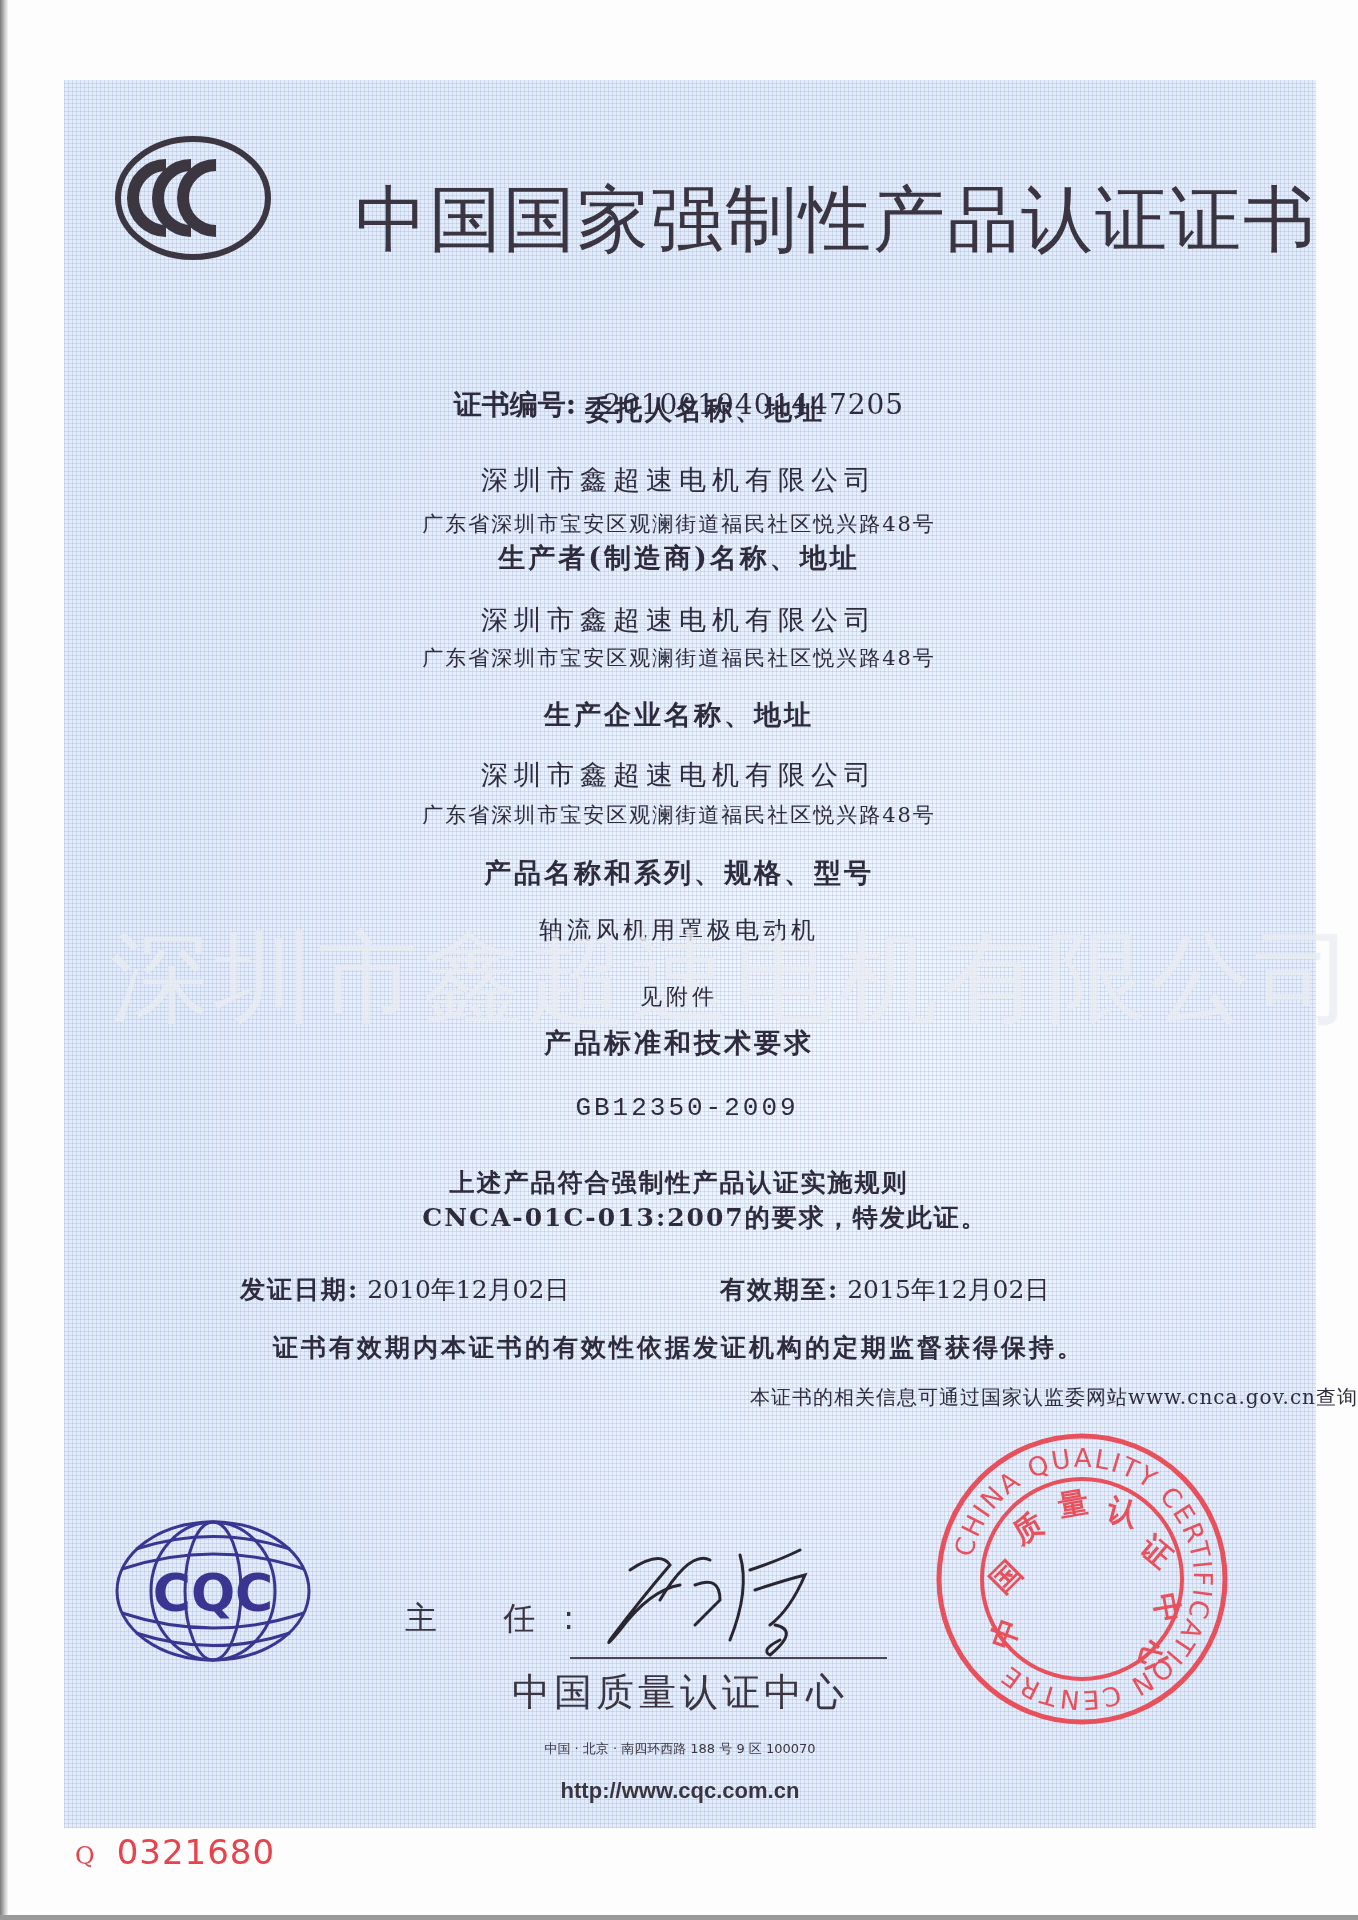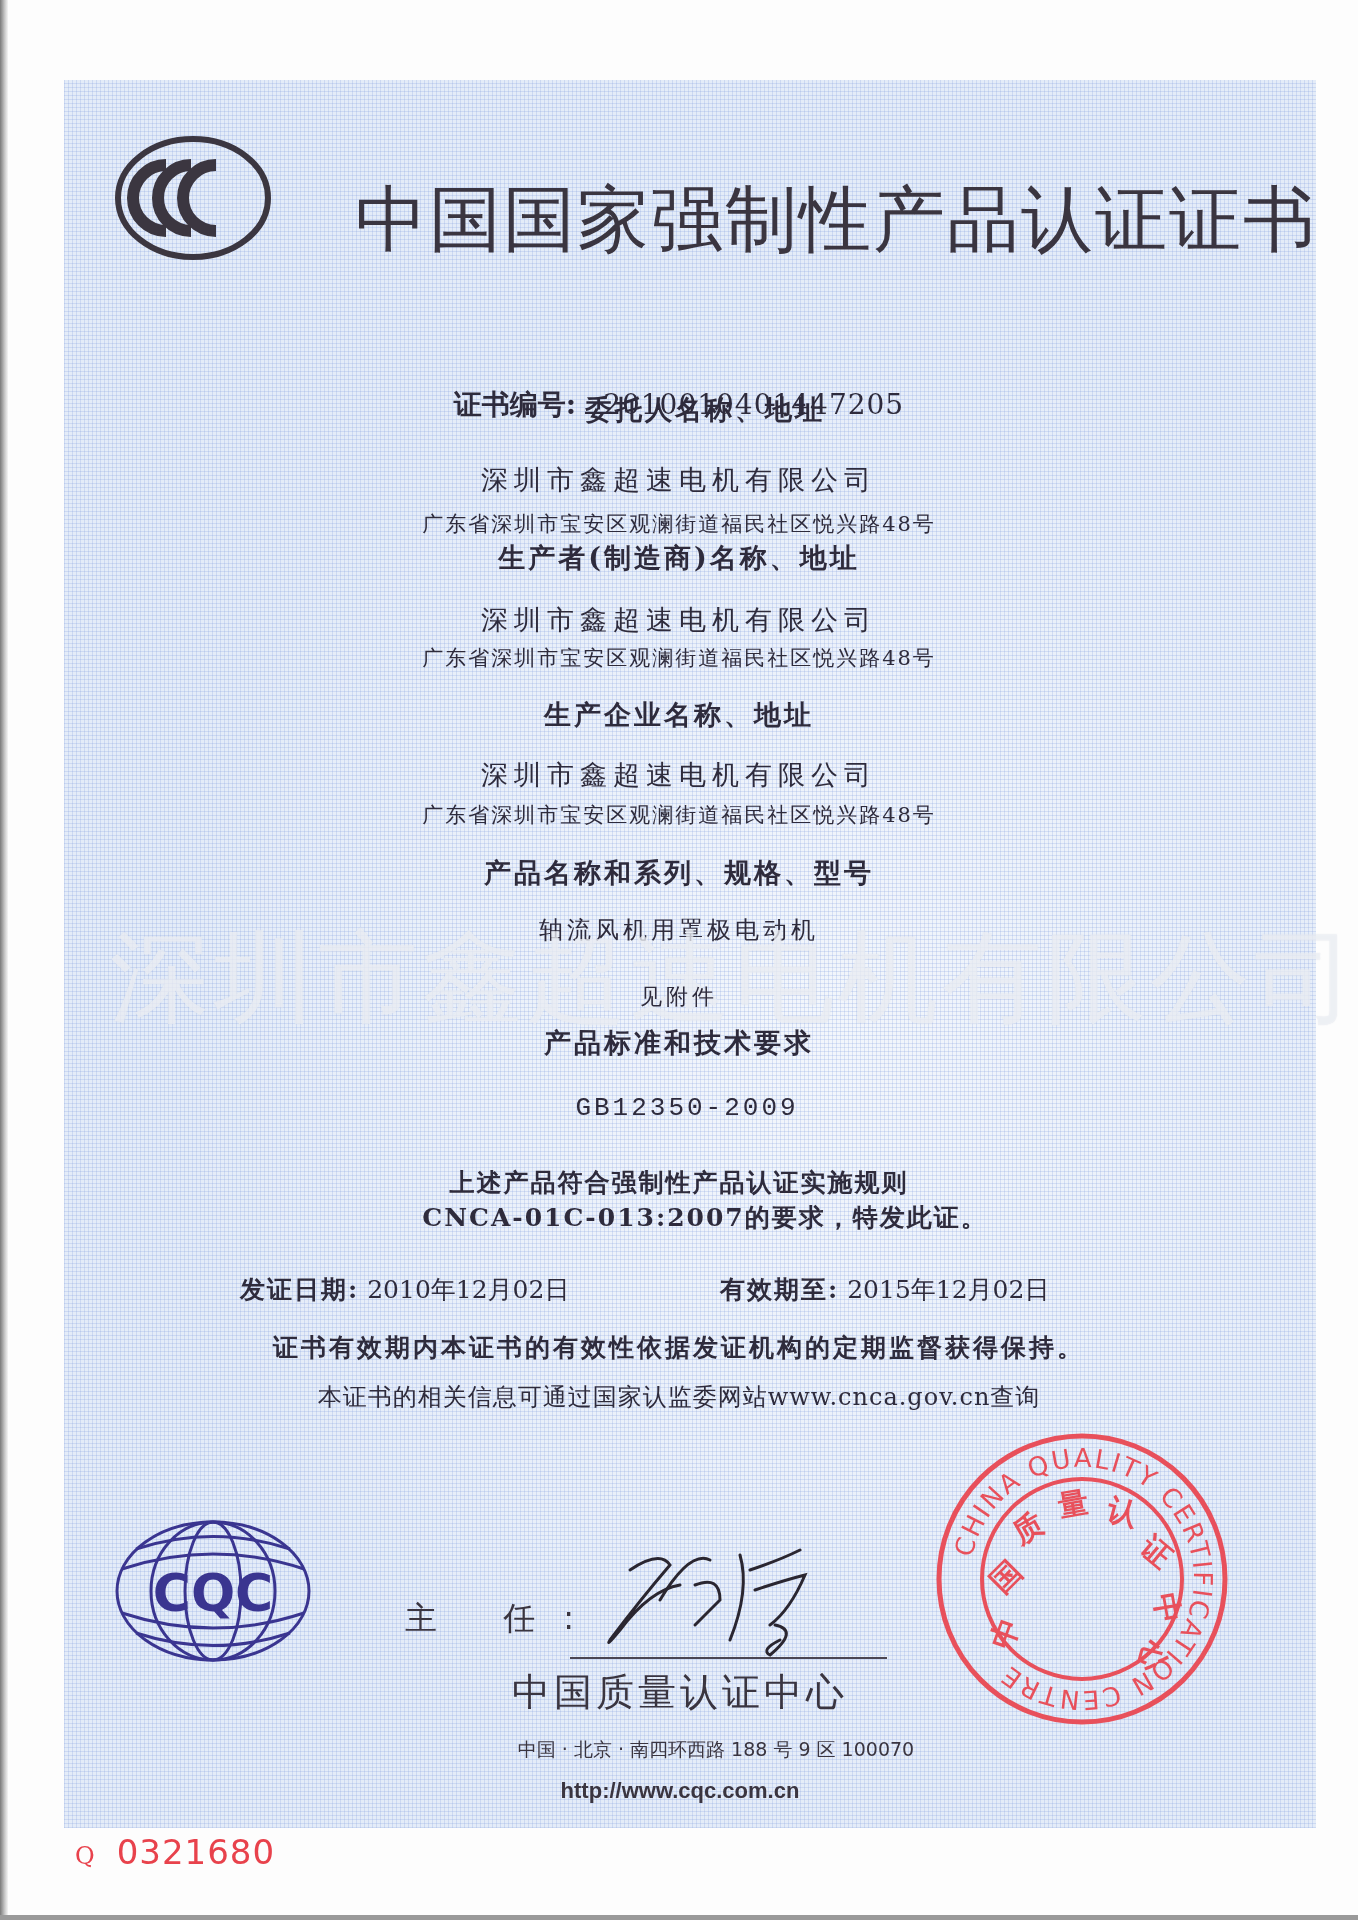--- a/index.html
+++ b/index.html
@@ -20,29 +20,29 @@
   .certno { top:385px; font-size:28px; font-weight:bold; line-height:40px; }
   .certno .val { font-weight:normal; margin-left:27px; letter-spacing:1px; }
   .heading { font-size:27px; font-weight:bold; line-height:36px; letter-spacing:3px; }
   .company { font-size:27px; line-height:36px; letter-spacing:6px; }
   .addr { font-size:21px; line-height:30px; letter-spacing:2px; }
   .plain { font-size:24px; line-height:32px; letter-spacing:4px; }
   .gb { font-size:26px; line-height:34px; letter-spacing:3px; font-family:"Liberation Mono", monospace;margin-left:8px; }
   .statement { font-size:25px; font-weight:bold; line-height:34px; letter-spacing:2px; }
   .dates { top:1272px; left:0; width:1358px; font-size:25px; line-height:36px; }
   .dates .lbl { font-weight:bold; letter-spacing:2px; }
-  .note { font-size:24px; line-height:26px; letter-spacing:1px; }
+  .note { font-size:20px; line-height:26px; letter-spacing:1px;text-align:right; }
   .watermark { top:928px; left:110px; width:1150px; text-align:center; font-family:"DejaVu Sans", sans-serif; font-size:100px; letter-spacing:4px; color:rgba(255,255,255,0.55); line-height:100px; text-shadow:0 0 1px rgba(180,190,210,0.5); }
   .cqc-logo { position:absolute; left:114px; top:1519px; width:198px; height:144px; }
   .ccc-logo { position:absolute; left:114px; top:135px; width:158px; height:126px; }
   .director { top:1598px; left:405px; font-family:"DejaVu Sans", sans-serif; font-size:32px; letter-spacing:28px; color:#3a3540; line-height:40px; }
   .signature { position:absolute; left:600px; top:1530px; width:260px; height:130px; }
   .sig-line { position:absolute; left:570px; top:1657px; width:317px; height:1.5px; background:#4a4552; }
   .center-name { top:1668px; left:480px; width:400px; text-align:center; font-family:"DejaVu Sans", sans-serif; font-size:38px; letter-spacing:4px; color:#3a3540; line-height:48px; }
-  .cqc-addr { top:1736px; left:440px; width:480px; text-align:center; font-family:"DejaVu Sans", sans-serif; font-size:19px; color:#3a3540; line-height:26px;padding-left:36px; }
+  .cqc-addr { top:1736px; left:440px; width:480px; text-align:center; font-family:"DejaVu Sans", sans-serif; font-size:13px; color:#3a3540; line-height:26px; }
   .cqc-url { top:1777px; left:500px; width:360px; text-align:center; font-family:"Liberation Sans", sans-serif; font-weight:bold; font-size:22px; color:#3a3540; line-height:28px; }
   .seal { position:absolute; left:935px; top:1432px; width:294px; height:294px; }
   .serial { top:1832px; left:75px; color:#e8424c; line-height:40px; }
   .serial .q { font-family:"DejaVu Serif", serif; font-size:24px; margin-right:22px; }
   .serial .num { font-family:"DejaVu Sans", sans-serif; font-size:34px; letter-spacing:1px; }
 </style>
 </head>
 <body>
 
 <div class="page-edge"></div>

